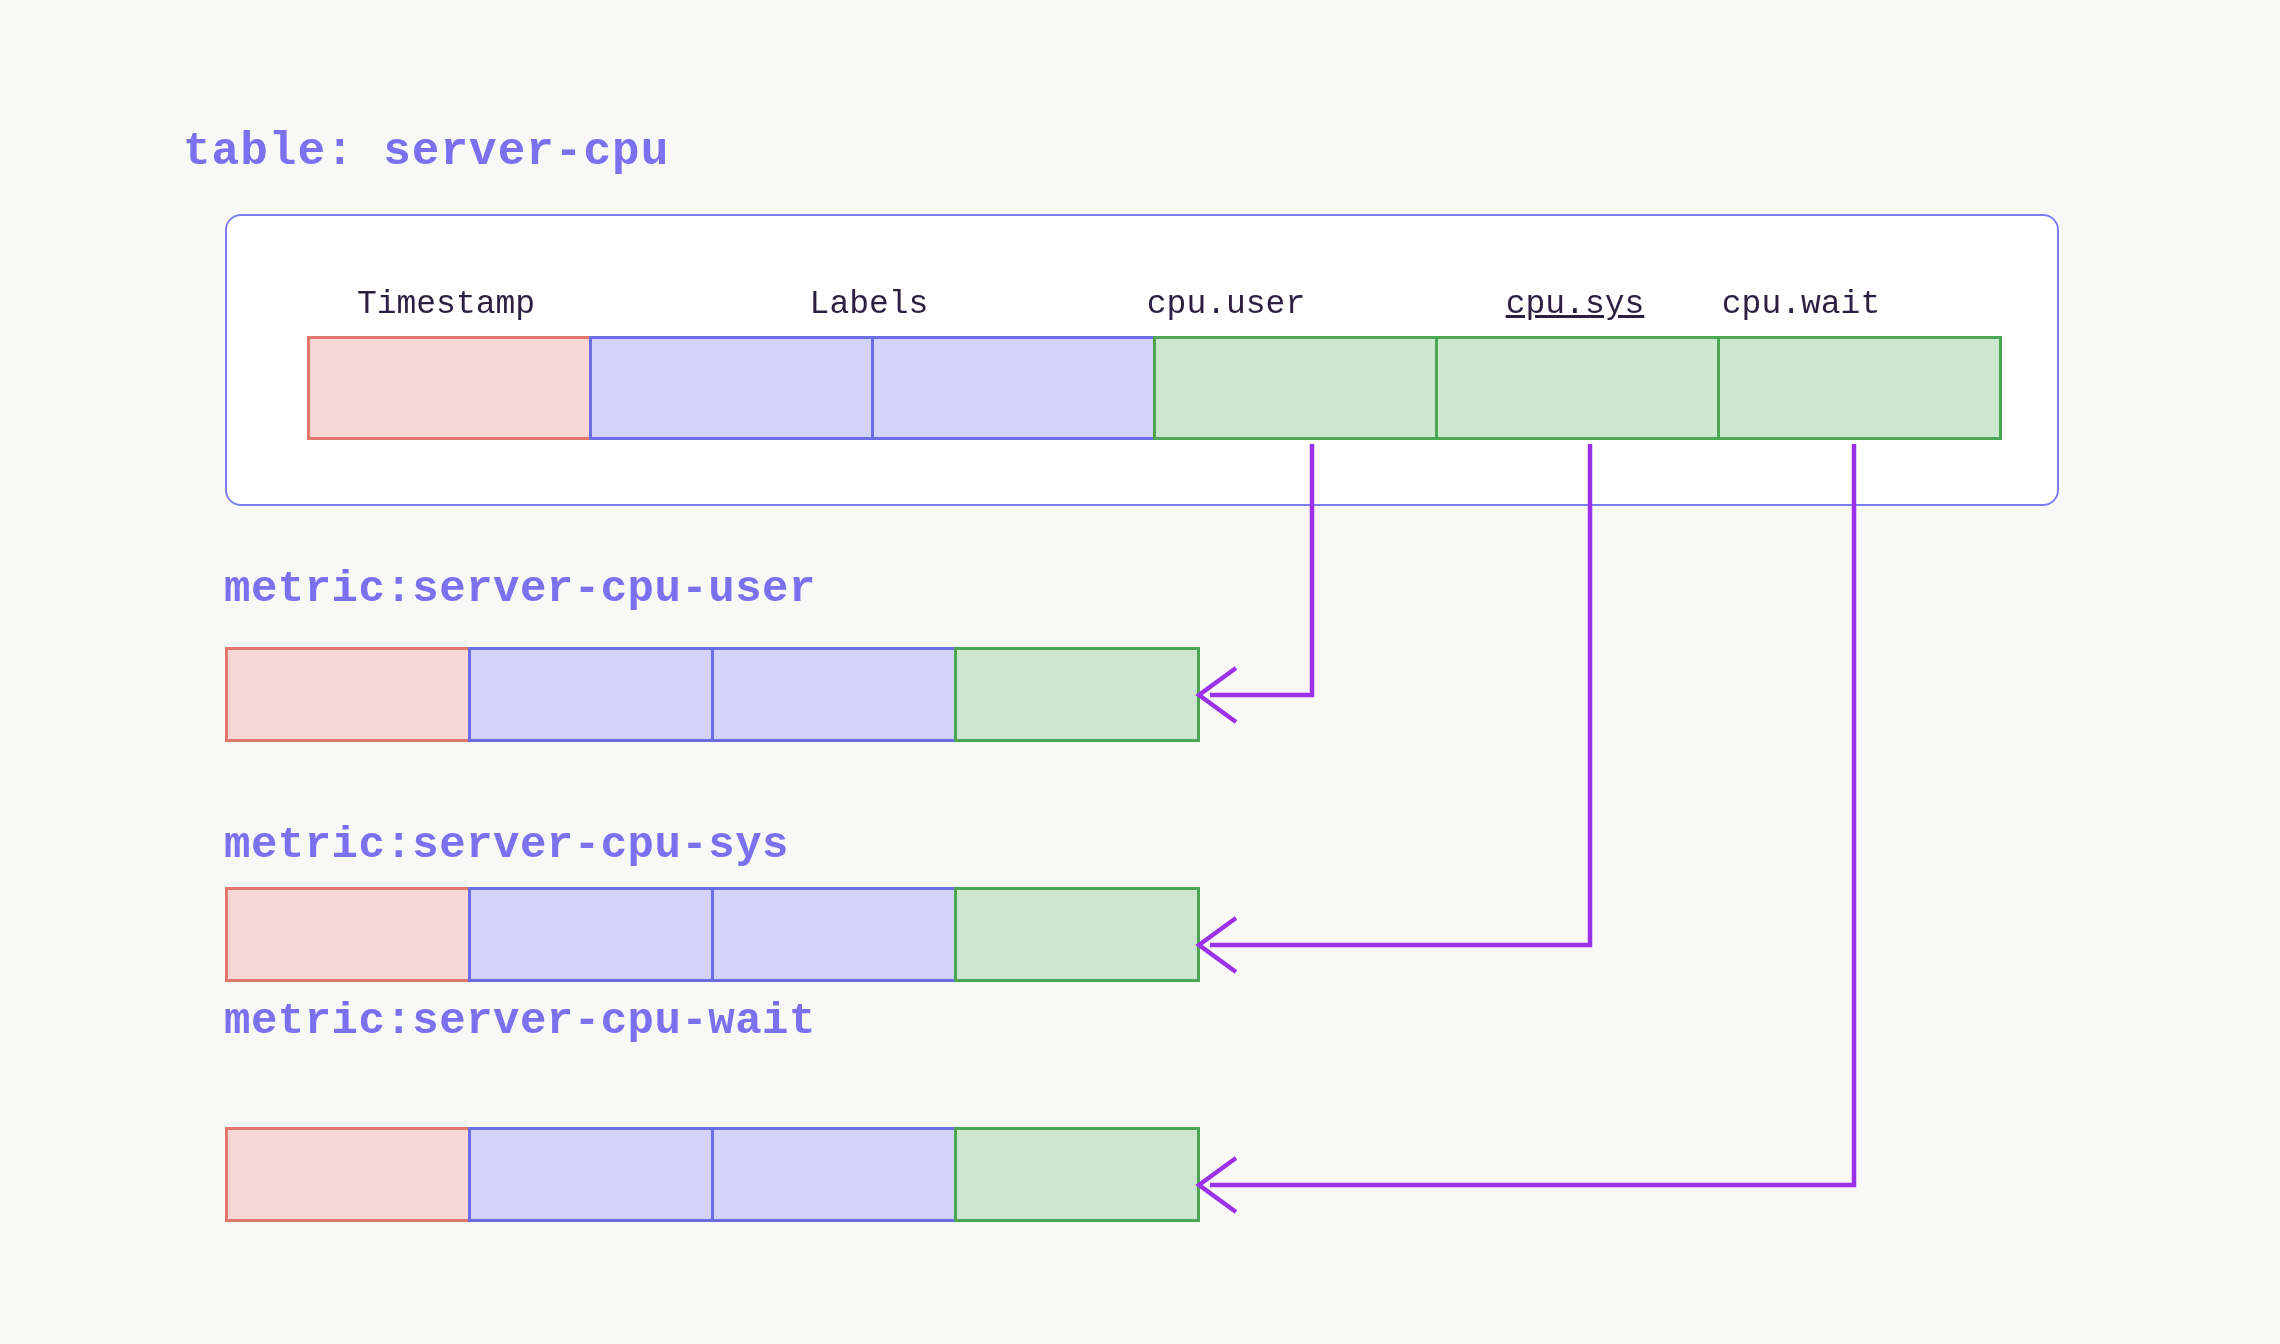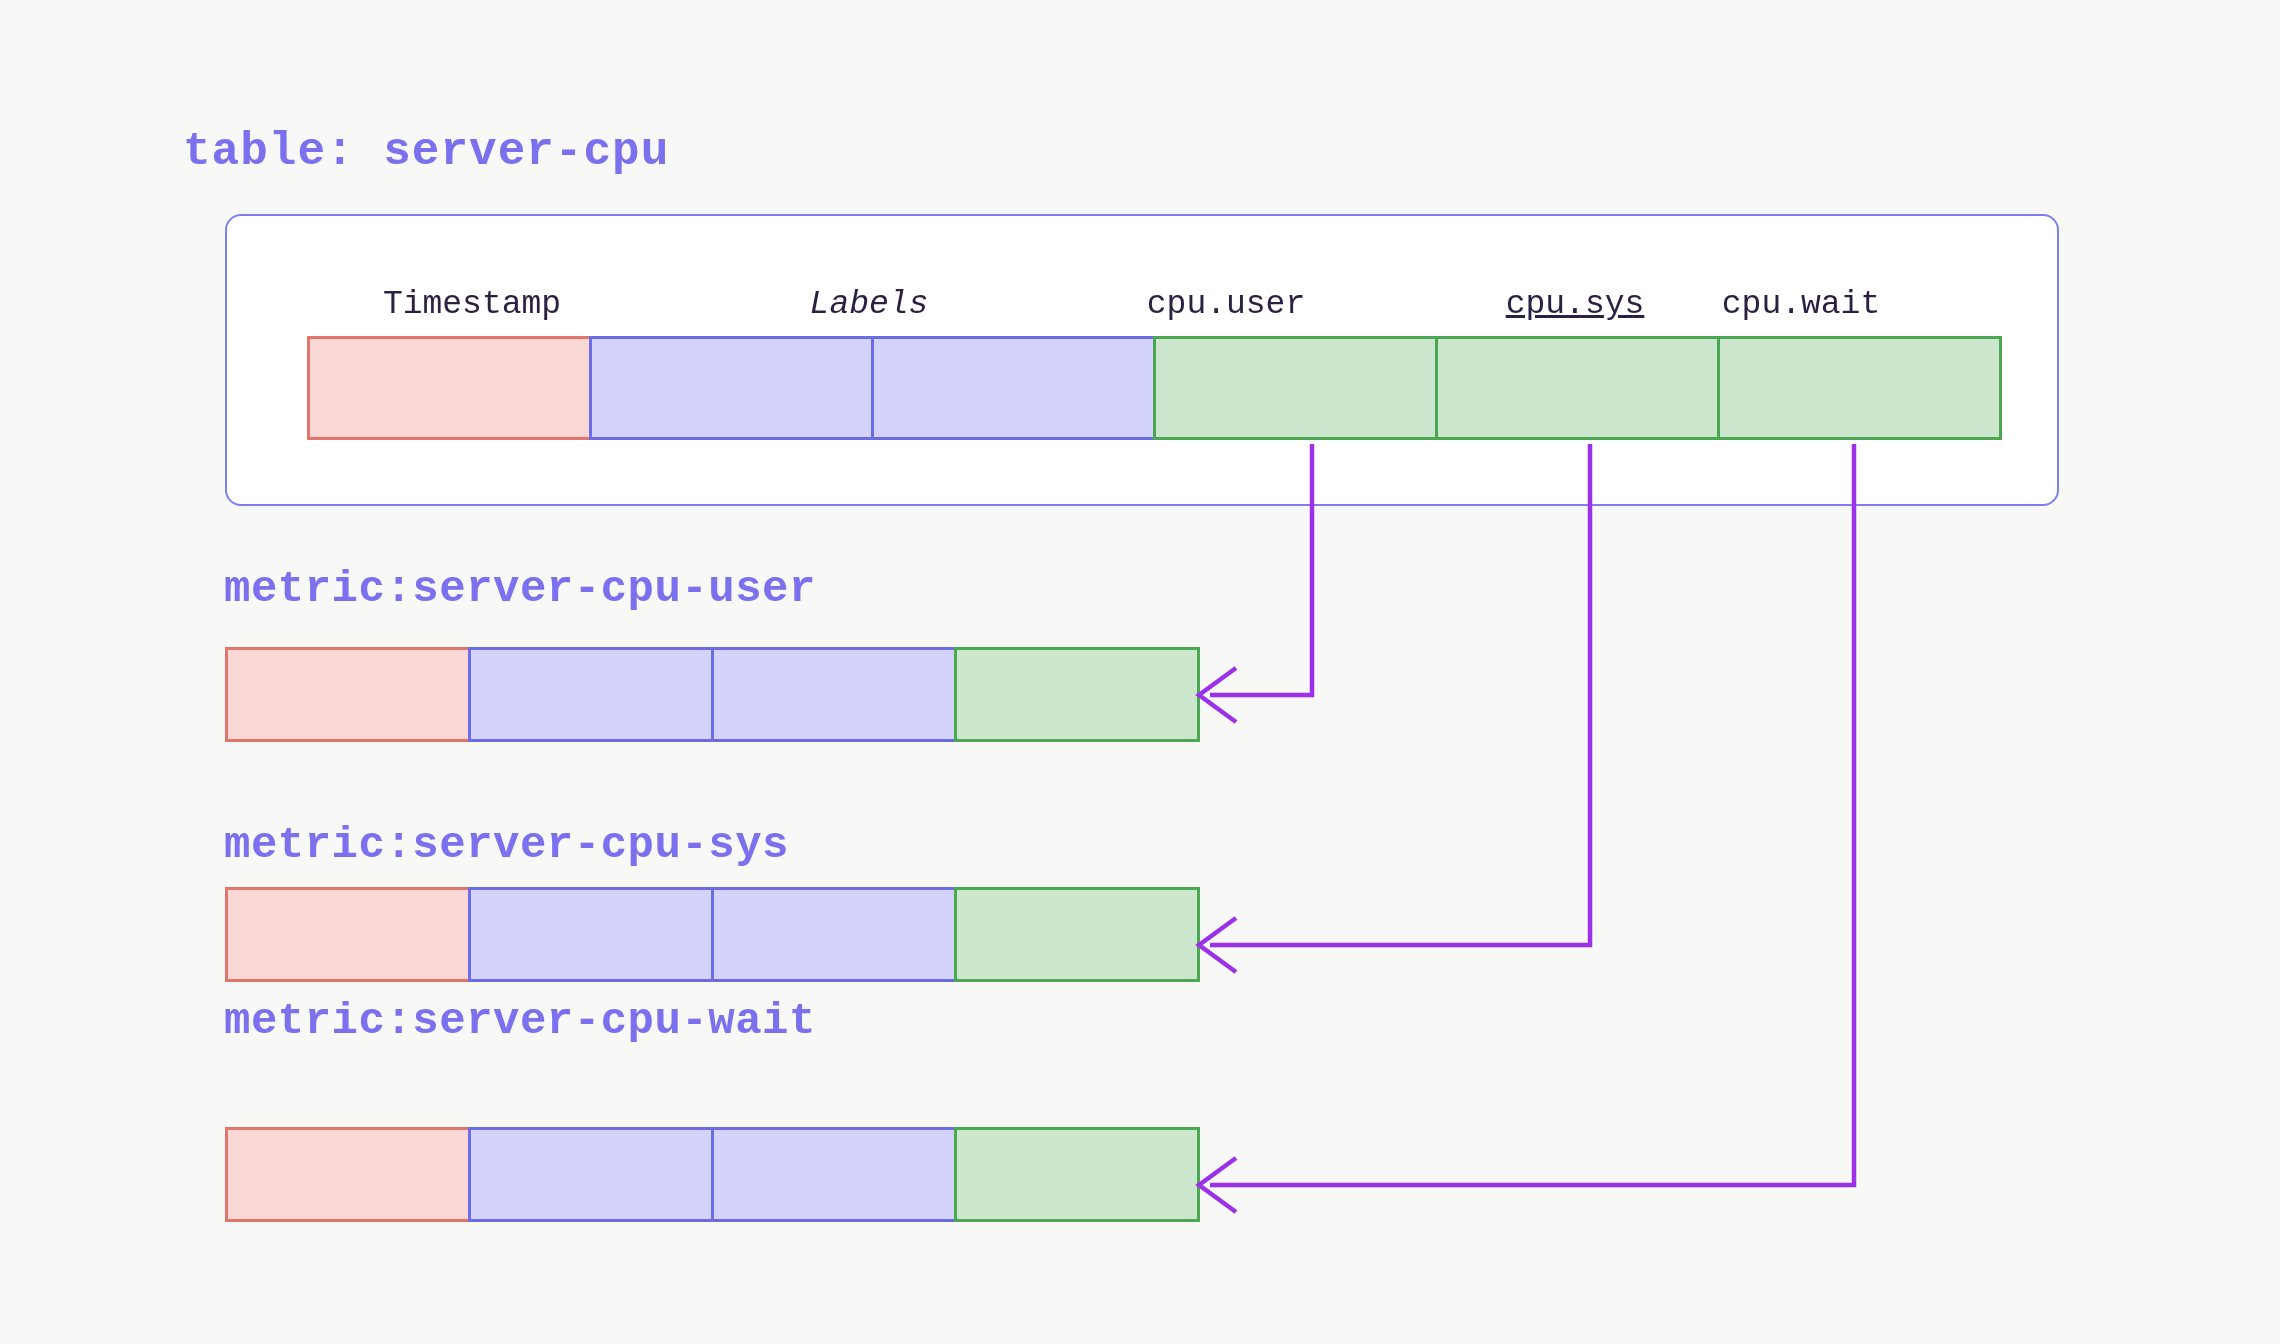--- a/index.html
+++ b/index.html
@@ -34,22 +34,22 @@
     width:1830px; height:288px;
     background:#ffffff;
     border:2px solid #7e7ef0;
     border-radius:16px;
   }
   .col-header {
     position:absolute; top:286px;
     transform:translateX(-50%);
     font-size:33px; color:#2b1f42; white-space:pre;
   }
-  .col-header.c0 { left:472px;text-align:right; }
-  .col-header.c1 { left:869px;font-style:italic; }
+  .col-header.c0 { left:446px;text-align:right; }
+  .col-header.c1 { left:869px; }
   .col-header.c2 { left:1226px; }
   .col-header.c3 { left:1575px;text-decoration:underline; }
   .col-header.c4 { left:1801px; }
 
   
   .row { position:absolute; display:flex; }
   .cell { box-sizing:border-box; height:100%; }
   .cell + .cell { margin-left:-3px; }
   .cell.ts  { background:#f8d7d4; border:3px solid #e0766c; }
   .cell.lb  { background:#d2d2fb; border:3px solid #6c6ce4; }

